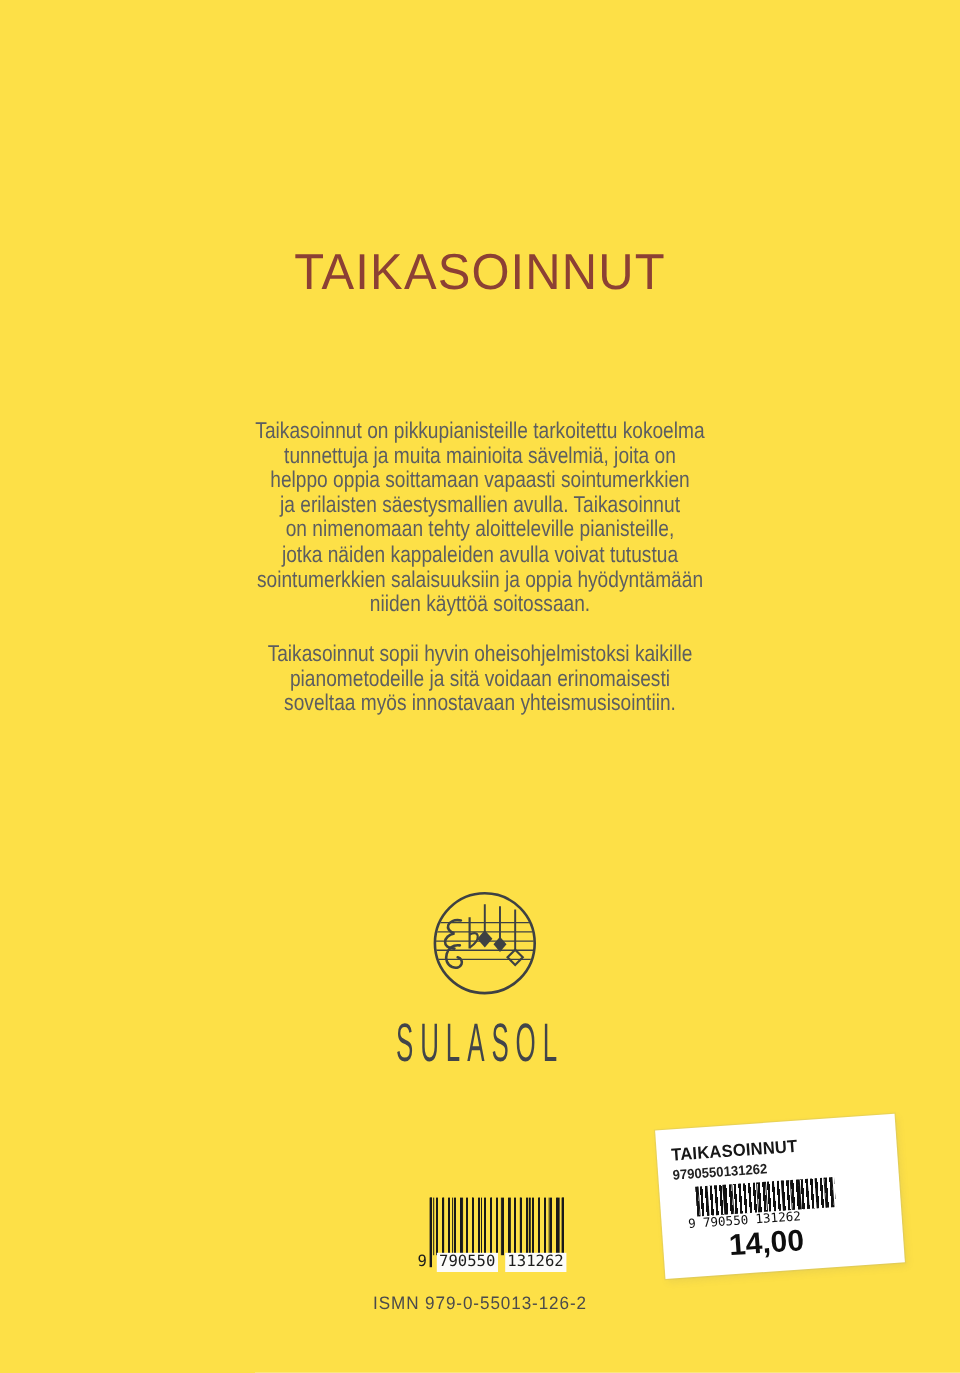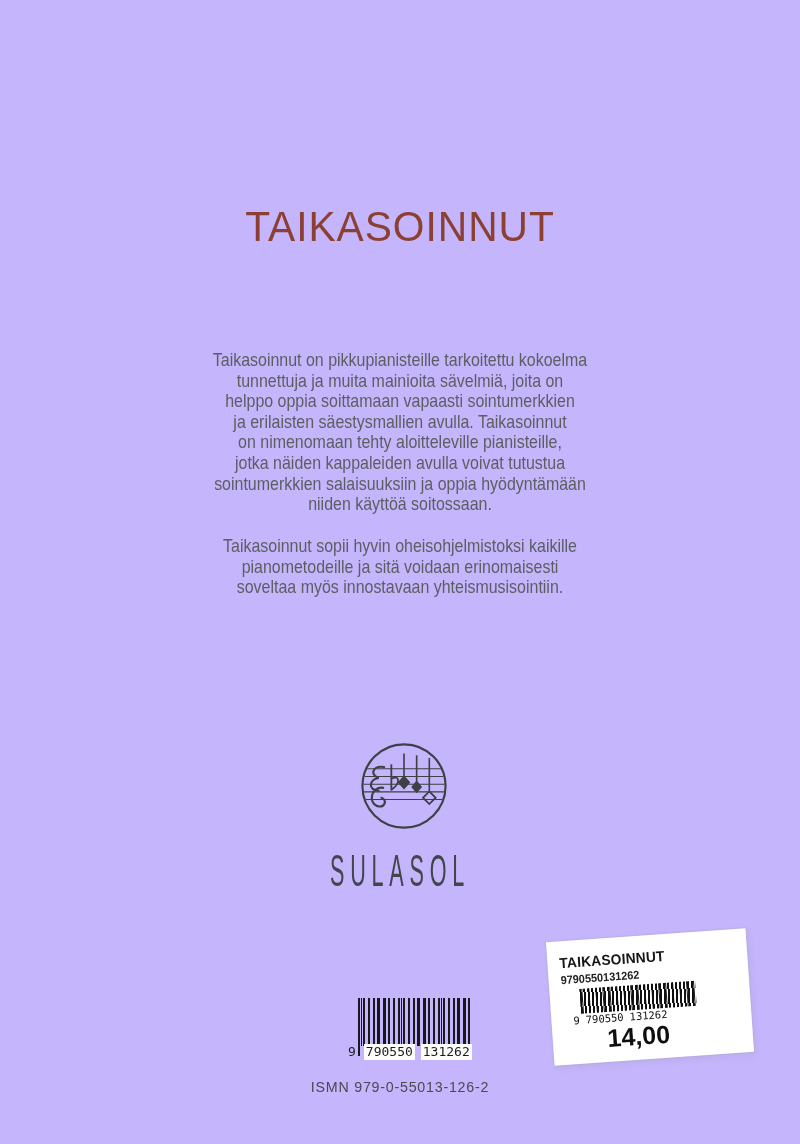--- a/index.html
+++ b/index.html
@@ -5,21 +5,21 @@
   html,body{margin:0;padding:0;}
   body{
     width:800px;height:1144px;
     background:#f6f6f4;
     font-family:"Liberation Sans", sans-serif;
     overflow:hidden;
   }
   .page{
     position:relative;
     width:800px;height:1144px;
-    background:#c4b5fd;
+    background:#fde047;
   }
   
   .title{
     position:absolute;
     top:203px;left:0;right:0;
     margin:0;
     text-align:center;
     font-size:42px;
     font-weight:400;
     letter-spacing:1px;

